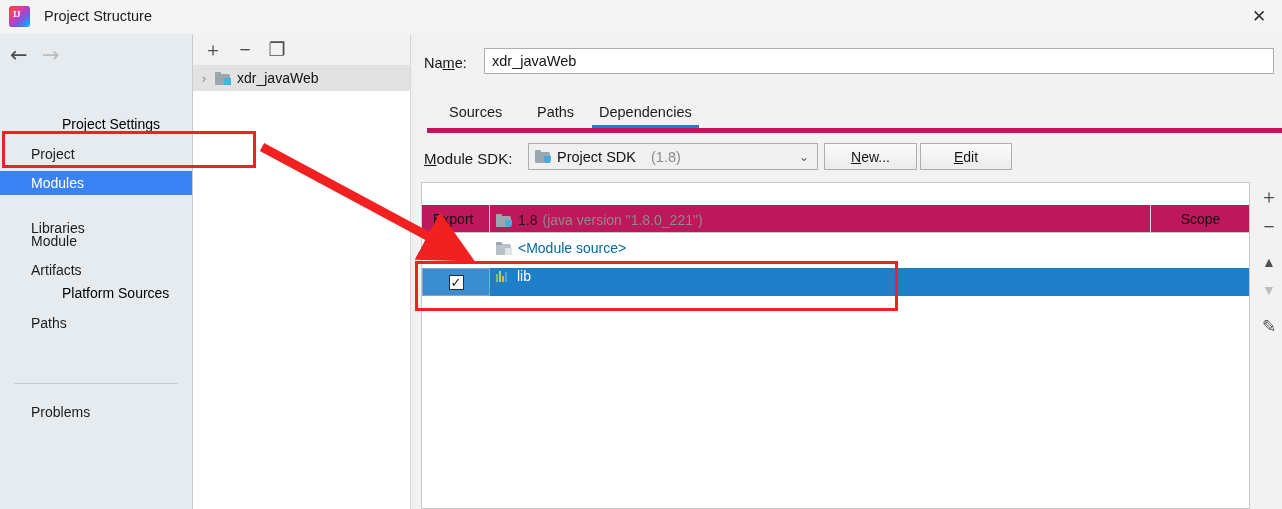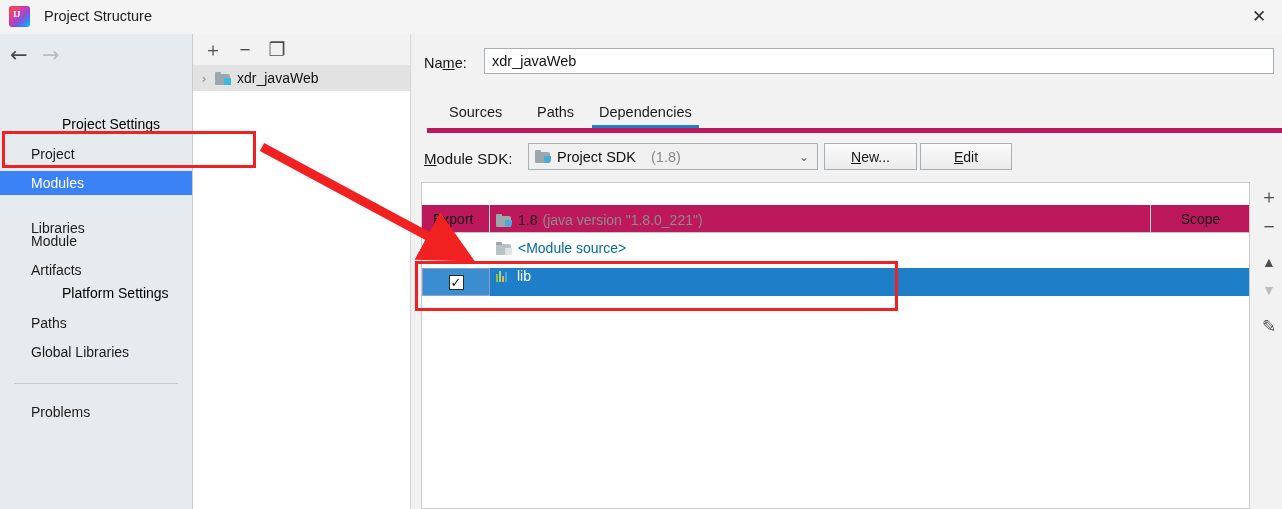--- a/index.html
+++ b/index.html
@@ -248,23 +248,22 @@
       <div class="navarrow fwd">→</div>
     </div>
 
     <div class="side-group" style="top:82px">Project Settings</div>
     <div class="side-item" style="top:108px">Project</div>
     <div class="side-item sel" style="top:137px">Modules</div>
     <div class="side-item" style="top:182px">Libraries</div>
     <div class="side-item" style="top:195px">Module</div>
     <div class="side-item" style="top:224px">Artifacts</div>
 
-    <div class="side-group" style="top:251px">Platform Settings</div>
+    <div class="side-group" style="top:251px">Platform Sources</div>
     <div class="side-item" style="top:277px">Paths</div>
-    <div class="side-item" style="top:306px">Global Libraries</div>
     <div class="side-div" style="top:349px"></div>
     <div class="side-item" style="top:366px">Problems</div>
   </div>
 
   <div class="tree-pane">
     <div class="tree-toolbar">
       <div class="tt-ico" style="left:8px">＋</div>
       <div class="tt-ico" style="left:40px">−</div>
       <div class="tt-ico" style="left:72px">❐</div>
     </div>

